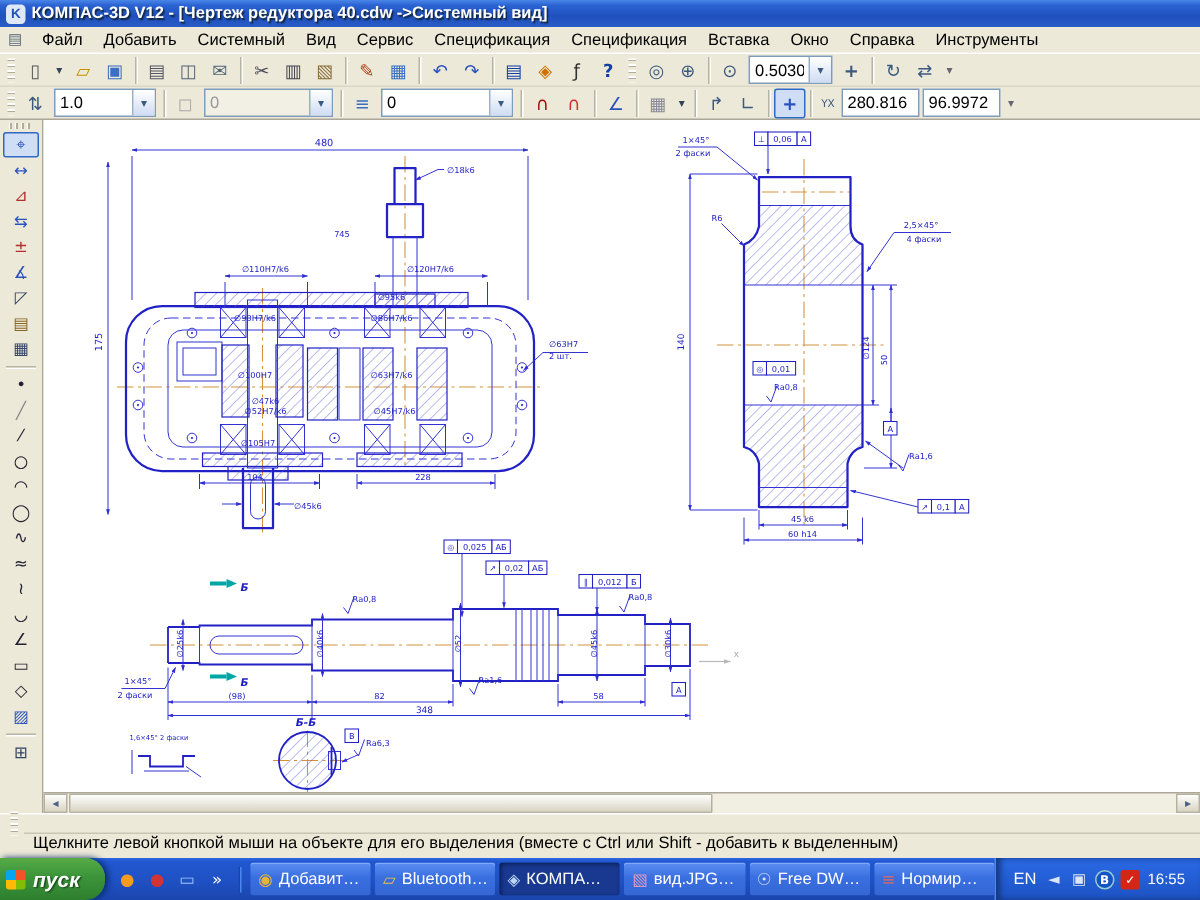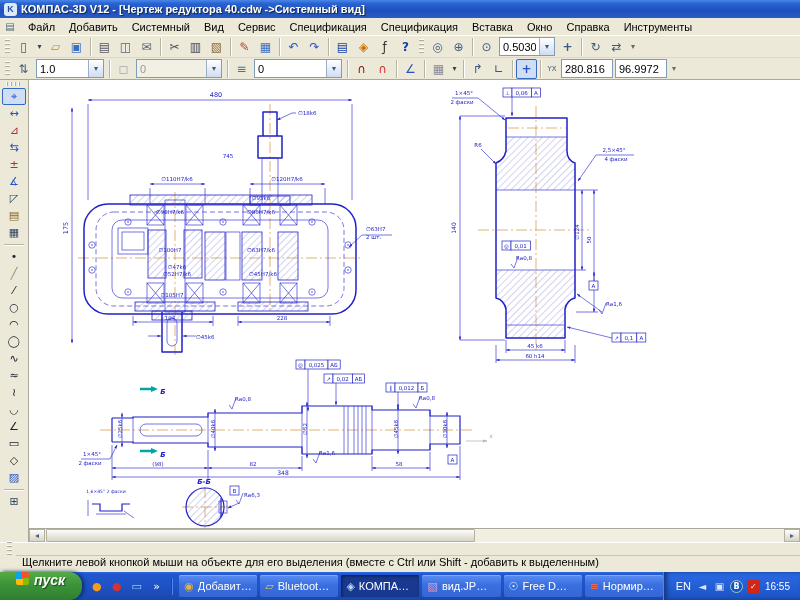--- a/index.html
+++ b/index.html
@@ -47,21 +47,21 @@
   
   .hscroll{height:14px;background:#f1efe2;display:flex;border-top:1px solid #aca899}
   .sbtn{width:16px;height:13px;background:linear-gradient(#fdfdfb,#d8d4c4);border:1px solid #b5b1a0;color:#4d6185;font-size:8px;display:flex;align-items:center;justify-content:center}
   .strack{flex:1;position:relative}
   .sthumb{position:absolute;left:1px;top:0;height:13px;width:58%;background:linear-gradient(#fdfdfb,#d8d4c4);border:1px solid #b5b1a0;border-radius:1px}
   
   .propbar{position:absolute;top:542px;left:0;width:800px;height:13px;background:#ECE9D8;border-top:1px solid #fff;display:flex;align-items:center;padding-left:4px}
   .statusbar{position:absolute;top:555px;left:16px;width:800px;height:17px;background:#ECE9D8;border-top:1px solid #cac6b6;display:flex;align-items:flex-start;padding-left:6px;color:#000}
   
   .taskbar{position:absolute;top:572px;left:0;width:800px;height:28px;background:linear-gradient(#2e68e4 0%,#2157cf 8%,#1f51c4 55%,#1a45ad 100%);display:flex;align-items:center}
-  .start{height:28px;padding:0 17px 0 16px;border-radius:0 13px 13px 0;background:linear-gradient(#56ab46 0%,#3c943a 45%,#2e7f2e 100%);box-shadow:2px 0 4px #0a2a6a;display:flex;gap:5px;color:#fff;font-size:14px;font-weight:bold;font-style:italic;text-shadow:1px 1px 1px #1a4a1a}
+  .start{height:28px;padding:0 17px 0 4px;border-radius:0 13px 13px 0;background:linear-gradient(#56ab46 0%,#3c943a 45%,#2e7f2e 100%);box-shadow:2px 0 4px #0a2a6a;display:flex;align-items:center;gap:5px;color:#fff;font-size:14px;font-weight:bold;font-style:italic;text-shadow:1px 1px 1px #1a4a1a}
   .winlogo{width:13px;height:13px;border-radius:2px;background:conic-gradient(from 0deg at 50% 50%,#f35325 0 25%,#81bc06 0 50%,#ffba08 0 75%,#05a6f0 0)}
   .ql{display:flex;align-items:center;gap:3px;padding:0 6px;margin-right:4px;border-right:1px solid #1a45ad;box-shadow:1px 0 0 #4e86ef}
   .qli{width:17px;height:17px;display:flex;align-items:center;justify-content:center;font-family:"DejaVu Sans",sans-serif;font-size:11px}
   .tasks{display:flex;align-items:center;flex:1;overflow:hidden}
   .task{width:103px;height:22px;margin-left:3px;border-radius:2px;background:linear-gradient(#5b8ef2,#3a6fe0 45%,#3566d4);box-shadow:inset 0 1px 0 #7fa8f6;color:#fff;display:flex;align-items:center;gap:4px;padding:0 5px;white-space:nowrap;overflow:hidden}
   .task.active{background:#18398f;box-shadow:inset 1px 1px 3px #0a1d52}
   .ticon{font-family:"DejaVu Sans",sans-serif;font-size:11px}
   .tlabel{overflow:hidden;text-overflow:ellipsis;font-size:11px}
   .tray{height:28px;display:flex;align-items:center;gap:5px;padding:0 10px 0 12px;background:linear-gradient(#2a6ae6,#1d52c4);border-left:1px solid #4e86ef;box-shadow:inset 3px 0 4px #16387f;color:#fff}
   .tico{width:13px;height:13px;display:flex;align-items:center;justify-content:center;font-family:"DejaVu Sans",sans-serif;font-size:10px;color:#dce6fb}

